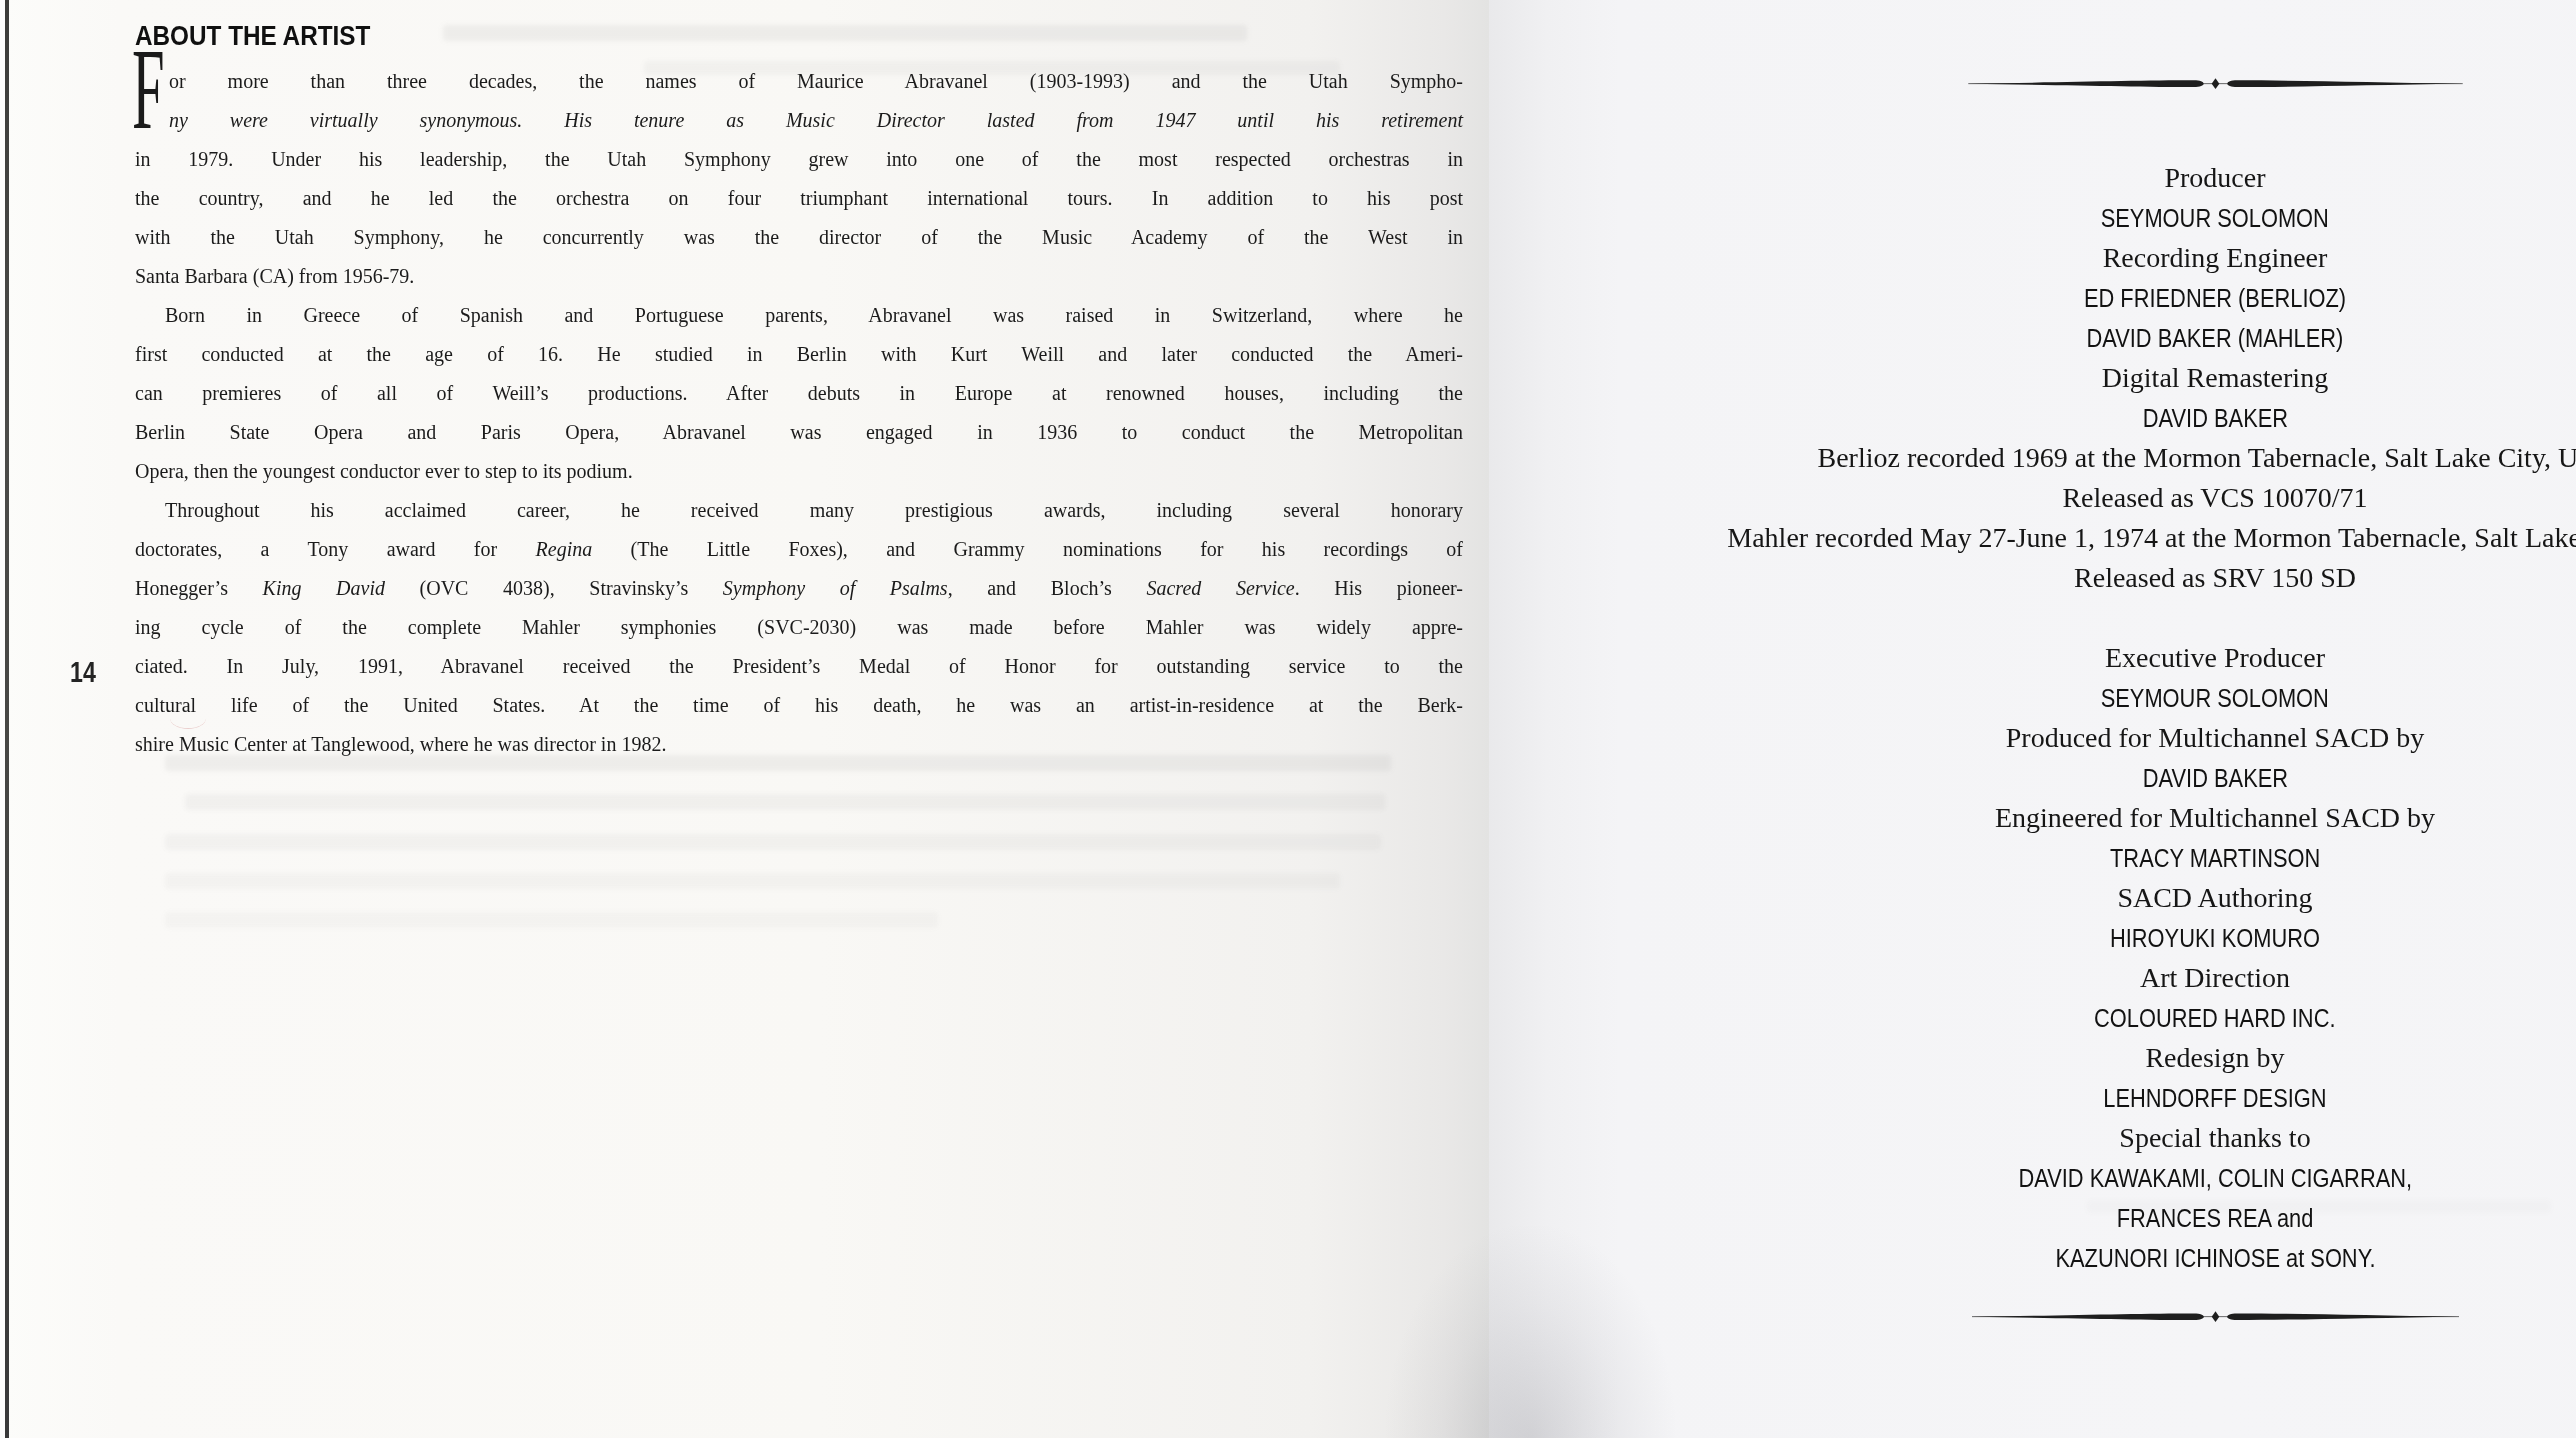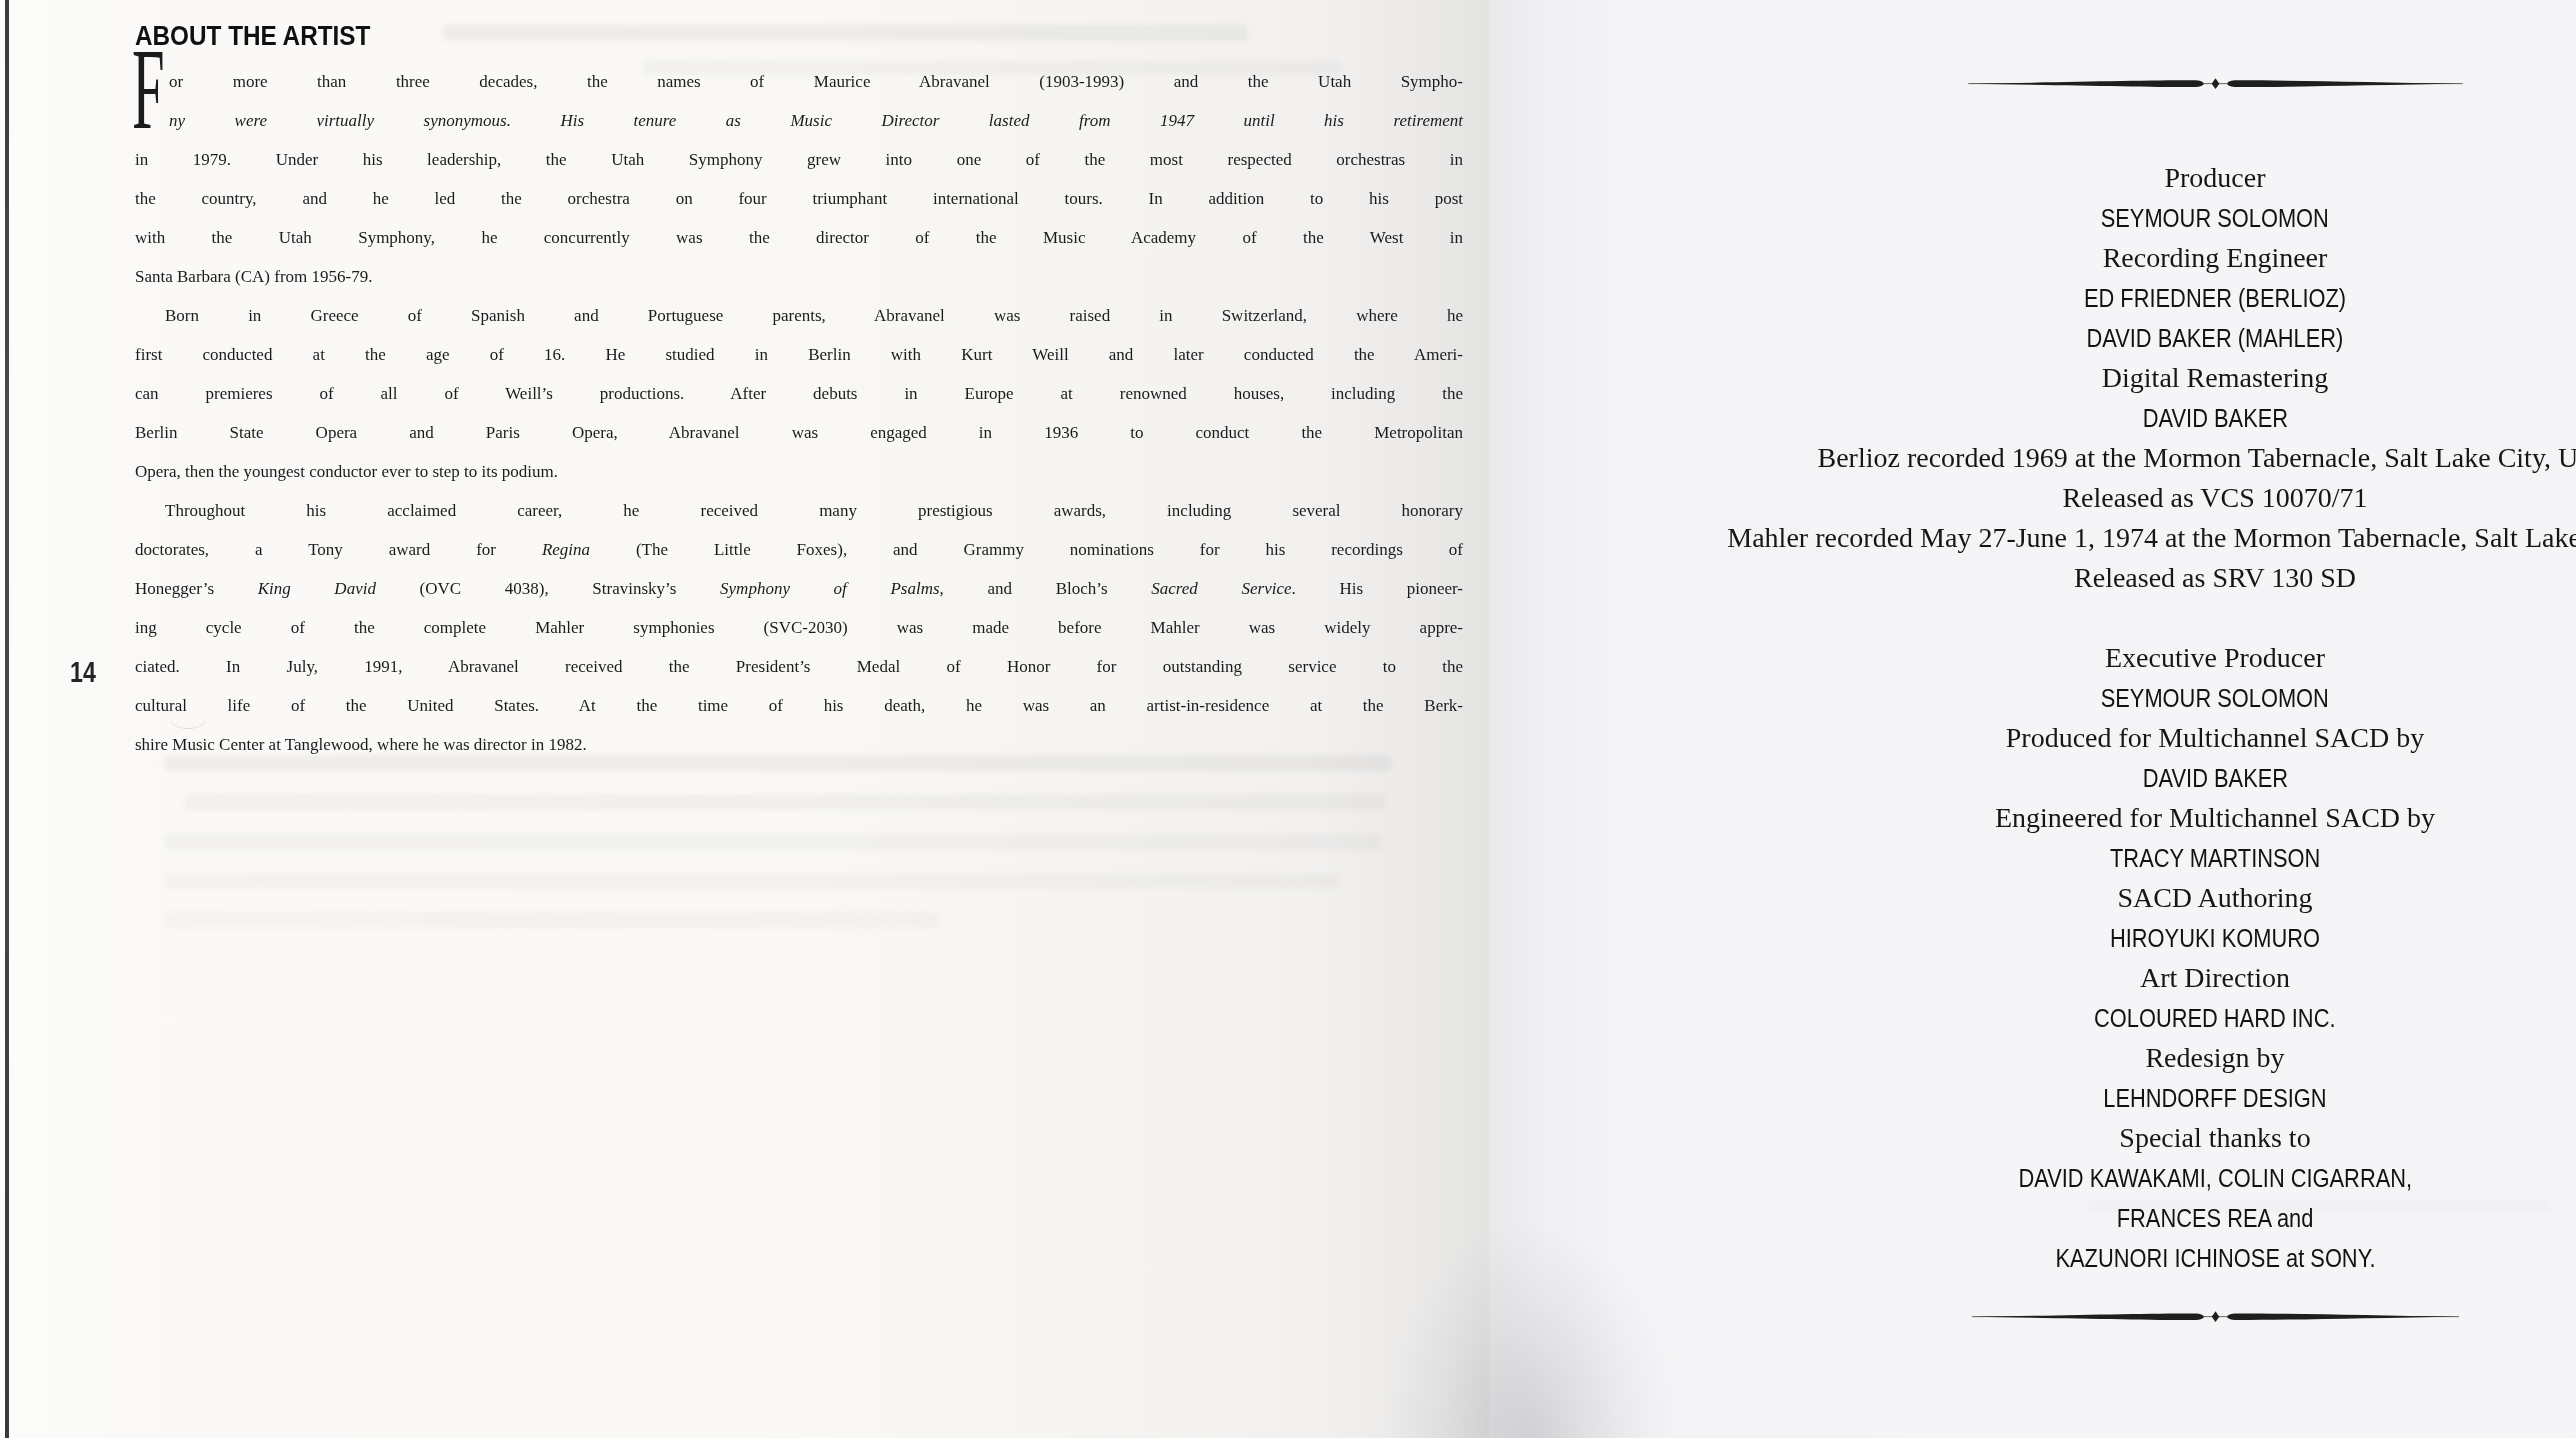--- a/index.html
+++ b/index.html
@@ -31,21 +31,21 @@
   .crease{position:absolute;border:none;}
   
   .heading{
     position:absolute;left:135px;top:20.6px;
     font-family:"Liberation Sans",sans-serif;font-weight:bold;
     font-size:27px;letter-spacing:0px;color:#101010;
     transform:scaleX(0.90);transform-origin:left top;white-space:nowrap;
   }
   .body-block{
     position:absolute;left:135px;top:62px;width:1328px;
-    font-size:17px;color:#1b1b1b;
+    font-size:20px;color:#1b1b1b;
   }
   .bline{
     height:39px;line-height:39px;
     text-align:justify;text-align-last:justify;
     white-space:normal;
   }
   .bline.last{text-align:right;text-align-last:left;}
   .bline em{}
   .drop-cap{
     position:absolute;left:132px;top:30px;
@@ -137,21 +137,21 @@
       <div class="credit-line serif"><span>Producer</span></div>
       <div class="credit-line sans"><span>SEYMOUR SOLOMON</span></div>
       <div class="credit-line serif"><span>Recording Engineer</span></div>
       <div class="credit-line sans"><span>ED FRIEDNER (BERLIOZ)</span></div>
       <div class="credit-line sans"><span>DAVID BAKER (MAHLER)</span></div>
       <div class="credit-line serif"><span>Digital Remastering</span></div>
       <div class="credit-line sans"><span>DAVID BAKER</span></div>
       <div class="credit-line serif"><span>Berlioz recorded 1969 at the Mormon Tabernacle, Salt Lake City, Utah</span></div>
       <div class="credit-line serif"><span>Released as VCS 10070/71</span></div>
       <div class="credit-line serif"><span>Mahler recorded May 27-June 1, 1974 at the Mormon Tabernacle, Salt Lake City, Utah</span></div>
-      <div class="credit-line serif"><span>Released as SRV 130 SD</span></div>
+      <div class="credit-line serif"><span>Released as SRV 150 SD</span></div>
       <div class="credit-spacer"></div>
       <div class="credit-line serif"><span>Executive Producer</span></div>
       <div class="credit-line sans"><span>SEYMOUR SOLOMON</span></div>
       <div class="credit-line serif"><span>Produced for Multichannel SACD by</span></div>
       <div class="credit-line sans"><span>DAVID BAKER</span></div>
       <div class="credit-line serif"><span>Engineered for Multichannel SACD by</span></div>
       <div class="credit-line sans"><span>TRACY MARTINSON</span></div>
       <div class="credit-line serif"><span>SACD Authoring</span></div>
       <div class="credit-line sans"><span>HIROYUKI KOMURO</span></div>
       <div class="credit-line serif"><span>Art Direction</span></div>

